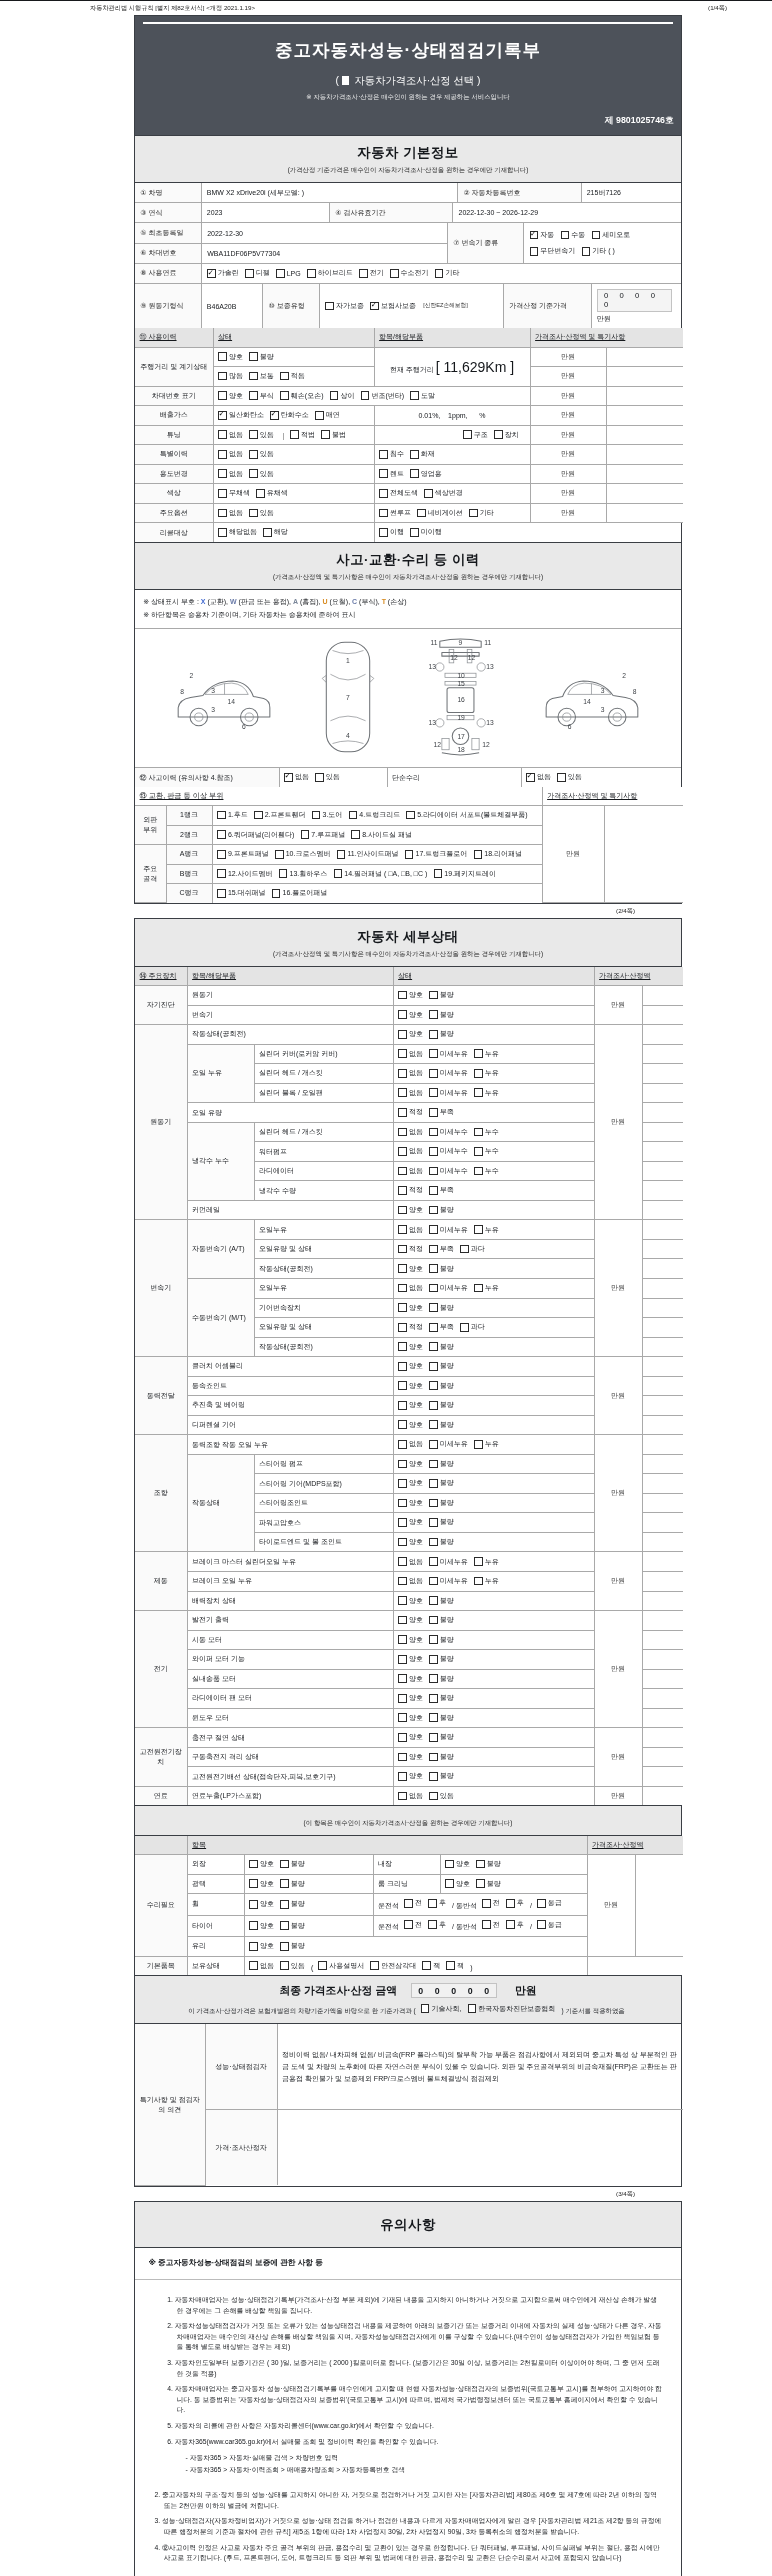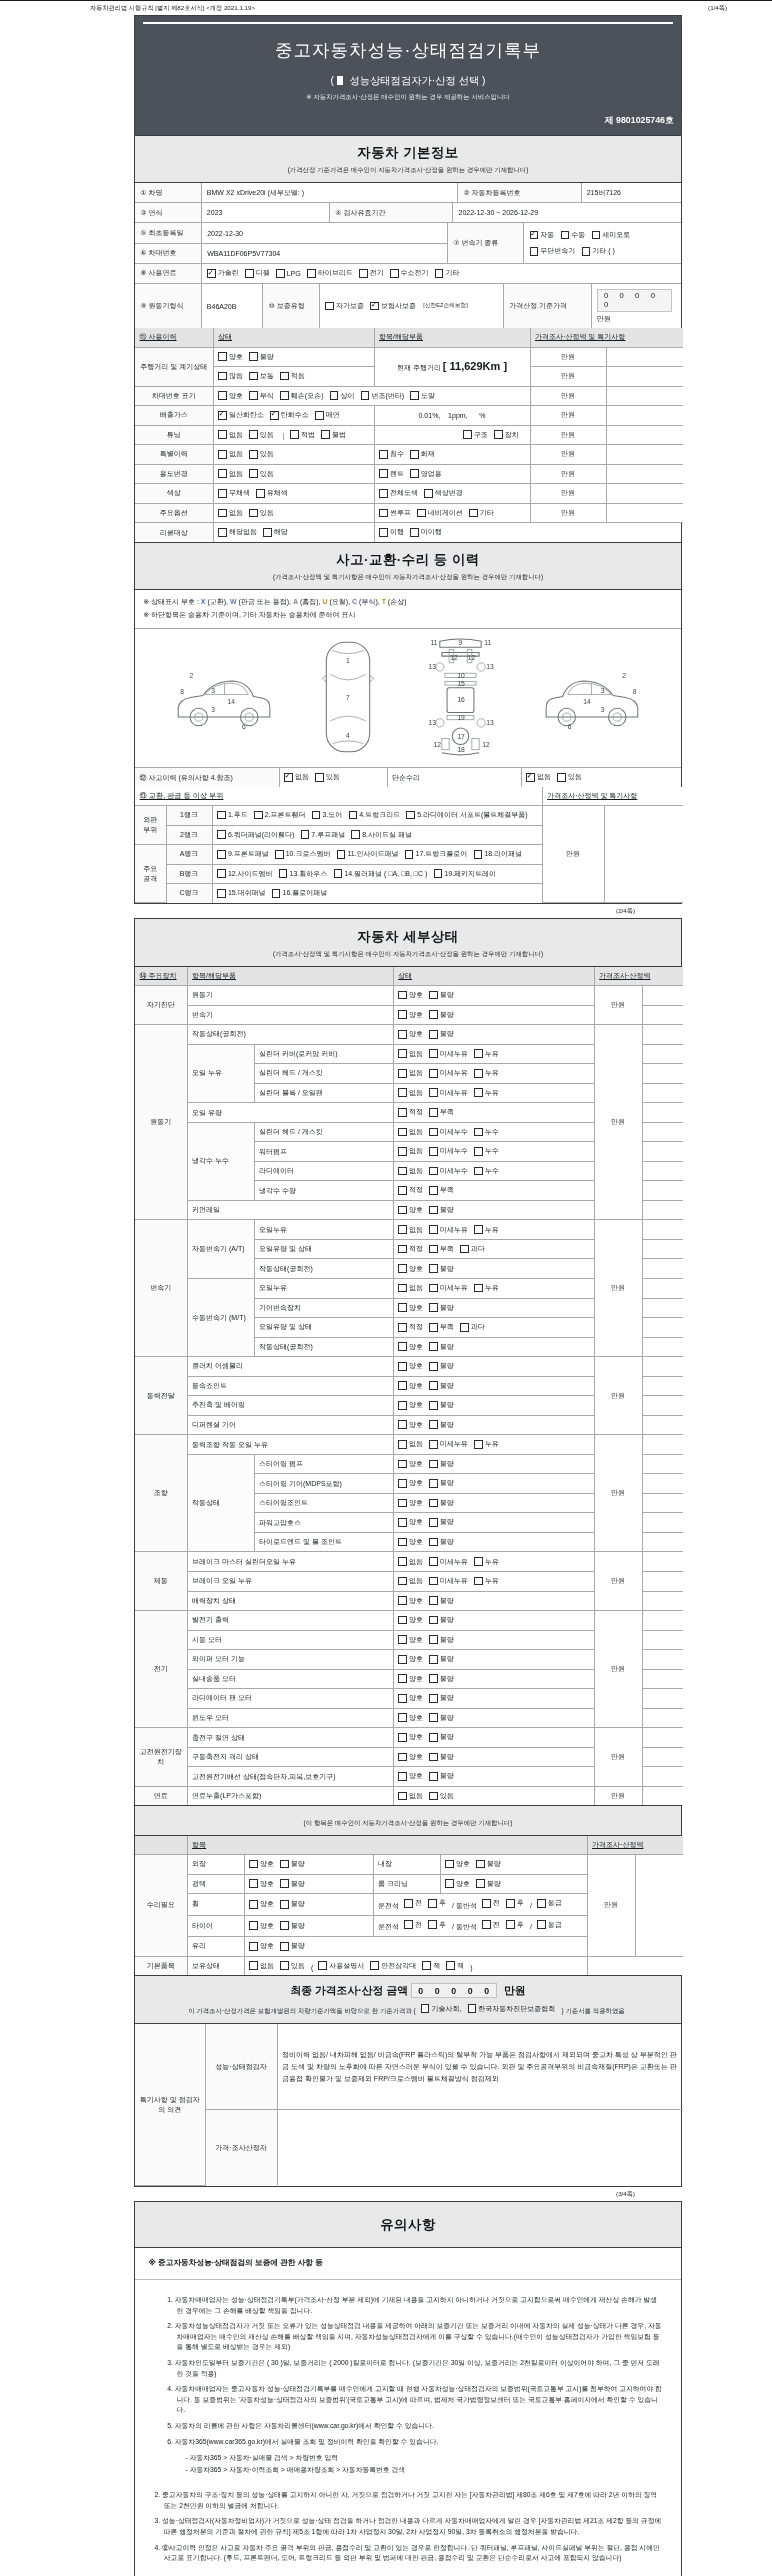--- a/index.html
+++ b/index.html
@@ -5,21 +5,21 @@
   html,body{margin:0;padding:0;background:#fff;}
   body{width:773px;font-family:"Liberation Sans","DejaVu Sans",sans-serif;color:#15181c;
        border-top:1.5px solid #17191c;border-bottom:1.5px solid #17191c;}
   .meta{display:flex;justify-content:space-between;font-size:6.2px;color:#222;margin:2.6px 46px 2.1px 90px;}
   .marker{font-size:6.2px;color:#222;text-align:right;margin:3.1px 47px 2.1px 0;}
   .sheet{width:548px;margin-left:134px;}
   .pagebox{border:1.5px solid #3a3e44;background:#fff;margin-bottom:2.1px;}
   
   .hdr{background:#4d525a;color:#fff;padding:5.2px 7.2px 6.2px;}
   .hdr .rule{height:2.6px;background:#fff;margin:1px 1px 13.4px;}
-  .hdr h1{margin:12px;text-align:center;font-size:17.5px;letter-spacing:1px;font-weight:normal;}
+  .hdr h1{margin:12px;text-align:center;font-size:17.5px;letter-spacing:1px;font-weight:bold;}
   .hdr .sub{text-align:center;font-size:10.3px;margin-top:6.2px;}
   .hdr .sub .sq{display:inline-block;width:6.7px;height:8.8px;background:#fff;vertical-align:-1px;margin-right:3.1px;}
   .hdr .note{text-align:center;font-size:6.4px;margin-top:5.2px;color:#f2f2f2;}
   .hdr .docno{font-size:8.8px;font-weight:bold;margin:13.4px 0 1px 3.1px;text-align:right;}
   
   .band{background:#e9e9e9;border-top:1px solid #3a3e44;border-bottom:1px solid #3a3e44;
         text-align:center;padding:8.2px 5.2px 7.2px;}
   .band h2{margin:0;font-size:13.4px;font-weight:bold;letter-spacing:0.5px;}
   .band .bsub{font-size:6.4px;margin-top:4.1px;color:#222;}
   
@@ -46,36 +46,36 @@
   table.edge td:last-child,table.edge th:last-child{border-right:none;}
   table.edge tr:last-child td{border-bottom:none;}
   table.edge tr:first-child th,table.edge tr:first-child td{border-top:none;}
   
   .cbi{display:inline-flex;align-items:center;margin-right:6.2px;white-space:nowrap;}
   .cb{display:inline-block;width:6.7px;height:6.7px;border:1px solid #2b2b2b;background:#fff;
       margin-right:2.1px;position:relative;flex:none;}
   .cb.on::after{content:"✓";position:absolute;left:-0.5px;top:-2.6px;font-size:7.7px;font-weight:bold;color:#111;}
   .cbt{font-size:7px;}
   .smallnote{font-size:5.7px;color:#333;margin-left:1px;}
-  .mileage{font-weight:bold;font-size:11px;}
+  .mileage{font-weight:normal;font-size:14px;}
   .zeros{letter-spacing:4.6px;font-size:7.7px;background:#f4f4f4;border:0.5px solid #c3c3c3;padding:1.5px 2.1px 1.5px 6.2px;margin-right:4.1px;}
   
   .acnotes{padding:6.2px 8.2px;border-bottom:0.5px solid #a9a9a9;font-size:7px;line-height:1.8;}
   .code-x{color:#4169d0;font-weight:bold}.code-w{color:#6a7ba8;font-weight:bold}
   .code-a{color:#7a8699;font-weight:bold}.code-u{color:#d78a1e;font-weight:bold}
   .code-c{color:#6a7ba8;font-weight:bold}.code-t{color:#d78a1e;font-weight:bold}
   .diagrams{display:flex;justify-content:space-around;align-items:center;padding:8.2px 15.5px 10.3px;border-bottom:0.5px solid #a9a9a9;}
   svg{display:block}
   .carline{fill:none;stroke:#6f7377;stroke-width:2;stroke-linejoin:round;}
   .carline2{fill:none;stroke:#8a8e92;stroke-width:1.4;}
   .dn{font-size:13px;fill:#3b3f44;font-family:"Liberation Sans",sans-serif;}
   
   .finalband{background:#e9e9e9;border-top:1px solid #3a3e44;border-bottom:1px solid #3a3e44;
              text-align:center;padding:7.2px 5.2px;}
-  .finalband .row1{font-size:10.8px;font-weight:bold;display:flex;justify-content:center;align-items:center;gap:3px;}
+  .finalband .row1{font-size:10.8px;font-weight:bold;display:flex;justify-content:center;align-items:center;gap:14px;}
   .finalband .zeros{font-size:8.8px;background:#f1f1f1;}
   .finalband .note{font-size:6.4px;margin-top:5.2px;font-weight:normal;}
   
   .nt-head{font-size:7.7px;font-weight:bold;padding:10.3px 13.4px;border-bottom:0.5px solid #bbb;}
   .nt-body{padding:10.3px 17.5px 13.4px;}
   .nitem{font-size:6.8px;line-height:1.55;margin:5.2px 0;padding-left:24px;text-indent:-9.3px;}
   .nitem.lv1{padding-left:11.3px;}
   .nt-sub{font-size:6.8px;line-height:1.55;margin:2.1px 0 2.1px 33px;}
 </style>
 </head>
@@ -88,21 +88,21 @@
 
 <div class="sheet">
 
   <div class="pagebox">
     <div class="hdr">
       <div class="rule"></div>
       <h1>중고자동차성능·상태점검기록부</h1>
       <div class="sub">
         <span>(</span>
         <span class="sq"></span>
-        <span>성능상태점검자가·산정 선택 )</span>
+        <span>자동차가격조사·산정 선택 )</span>
       </div>
       <div class="note">※ 자동차가격조사·산정은 매수인이 원하는 경우 제공하는 서비스입니다</div>
       <div class="docno">제 9801025746호</div>
     </div>
 
     <div class="band">
       <h2>자동차 기본정보</h2>
       <div class="bsub">(가격산정 기준가격은 매수인이 자동차가격조사·산정을 원하는 경우에만 기재합니다)</div>
     </div>
     <div>

